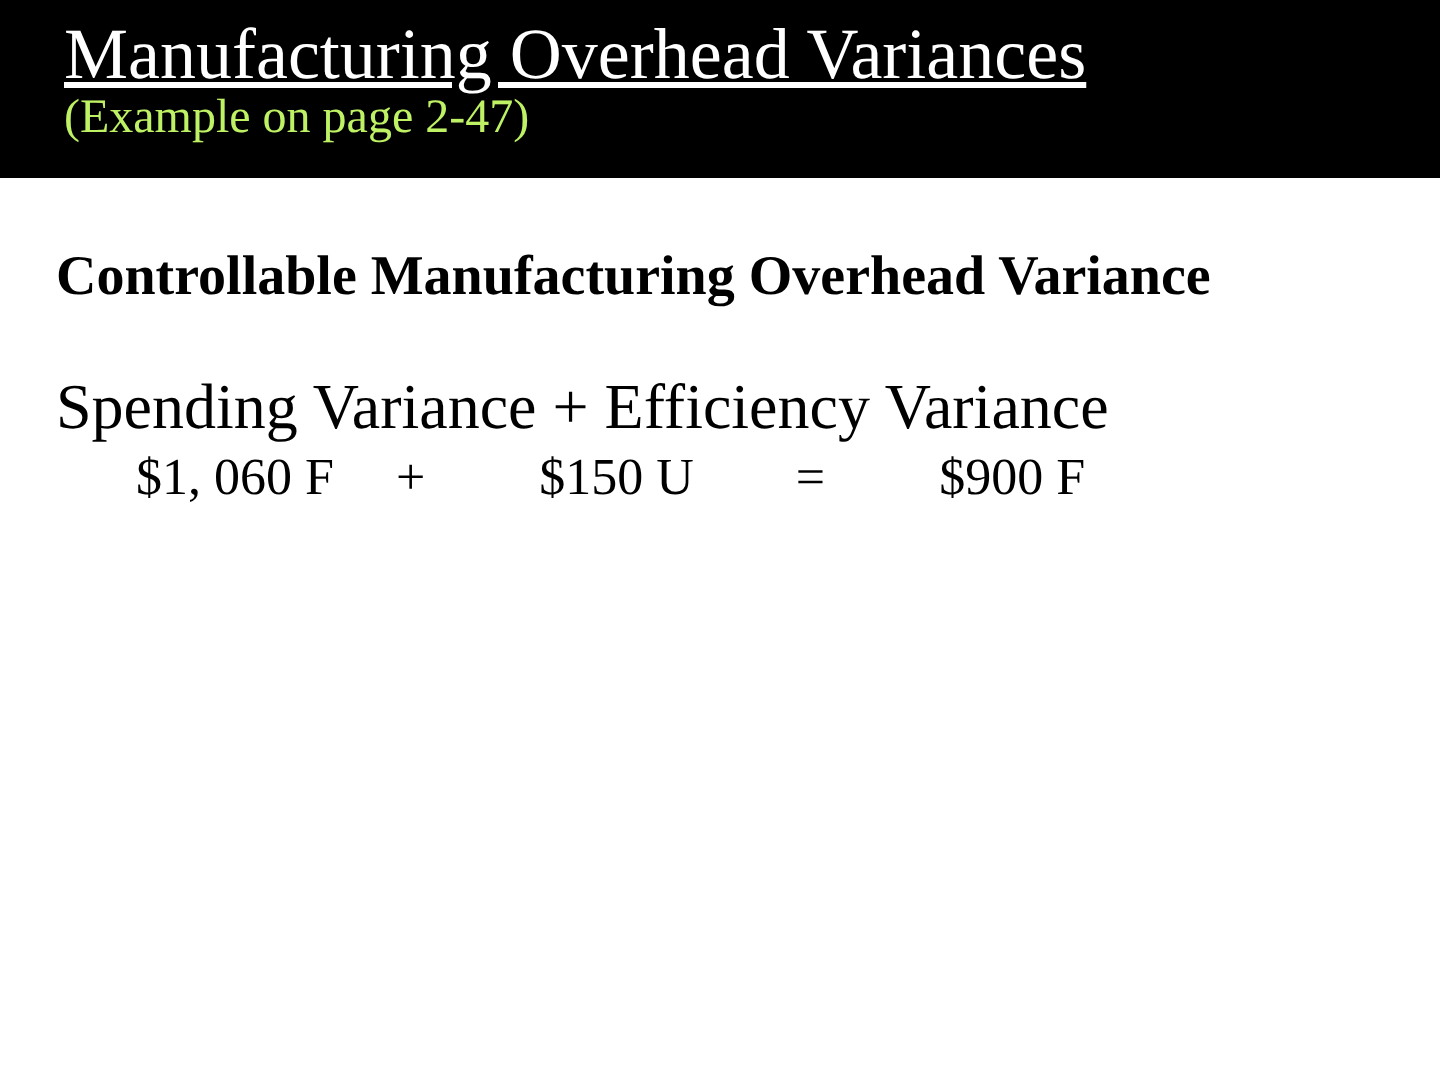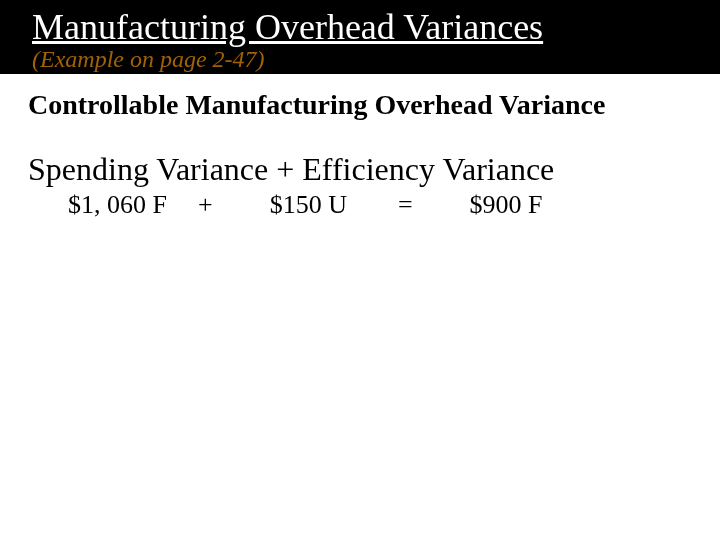--- a/index.html
+++ b/index.html
@@ -5,40 +5,39 @@
   * { margin: 0; padding: 0; box-sizing: border-box; }
   html, body { width: 720px; height: 540px; }
   body {
     background: #ffffff;
     font-family: Georgia, 'Times New Roman', serif;
     color: #000;
   }
   .header {
     background: #000000;
     width: 100%;
-    padding: 8px 0 2px 0;
+    padding: 8px 0 17px 0;
   }
   .title {
     color: #ffffff;
     font-size: 36px;
     font-weight: 500;
     text-decoration: underline;
     padding-left: 32px;
     line-height: 1.1;
   }
   .subtitle {
-    color: #a16207;
+    color: #bef264;
     font-size: 24px;
     padding-left: 32px;
     line-height: 1.1;
     margin-top: -2px;
-    font-style: italic;
   }
   .content {
-    padding: 15px 28px 0 28px;
+    padding: 34px 28px 0 28px;
   }
   .section-heading {
     font-size: 28px;
     font-weight: bold;
     margin-bottom: 30px;
   }
   .formula-label {
     font-size: 32px;
     margin-bottom: 2px;
   }

